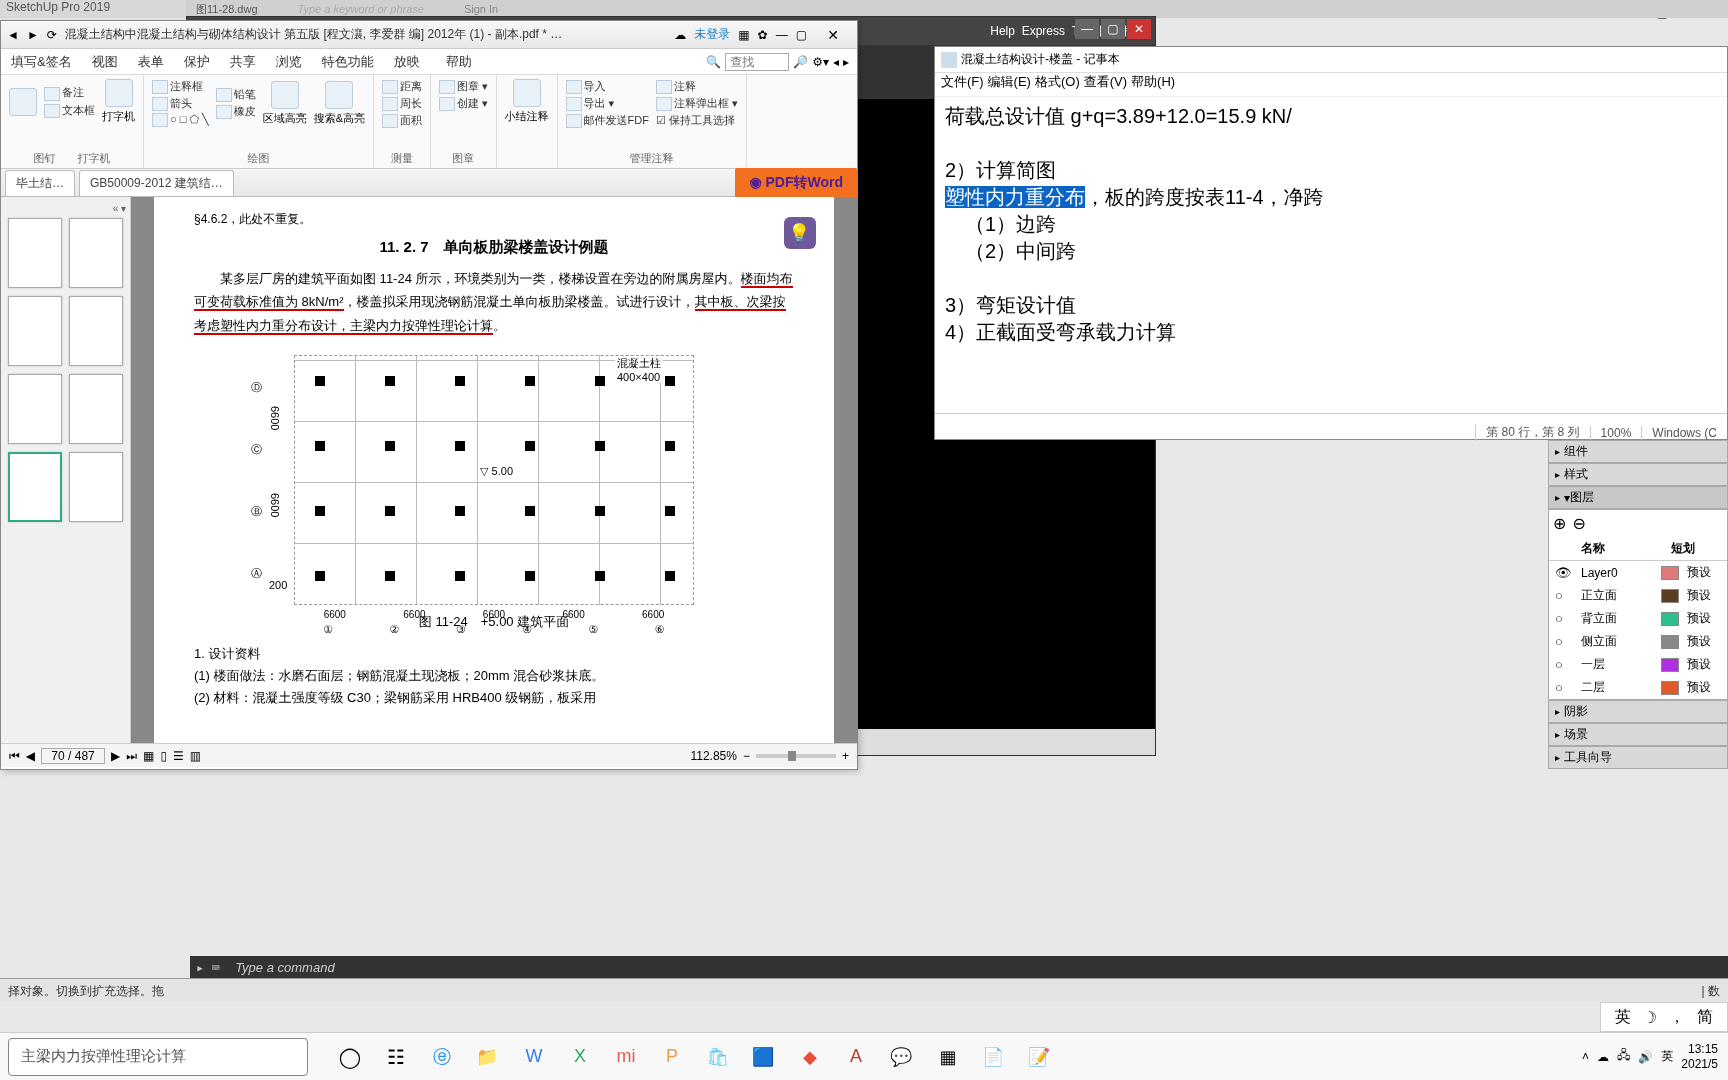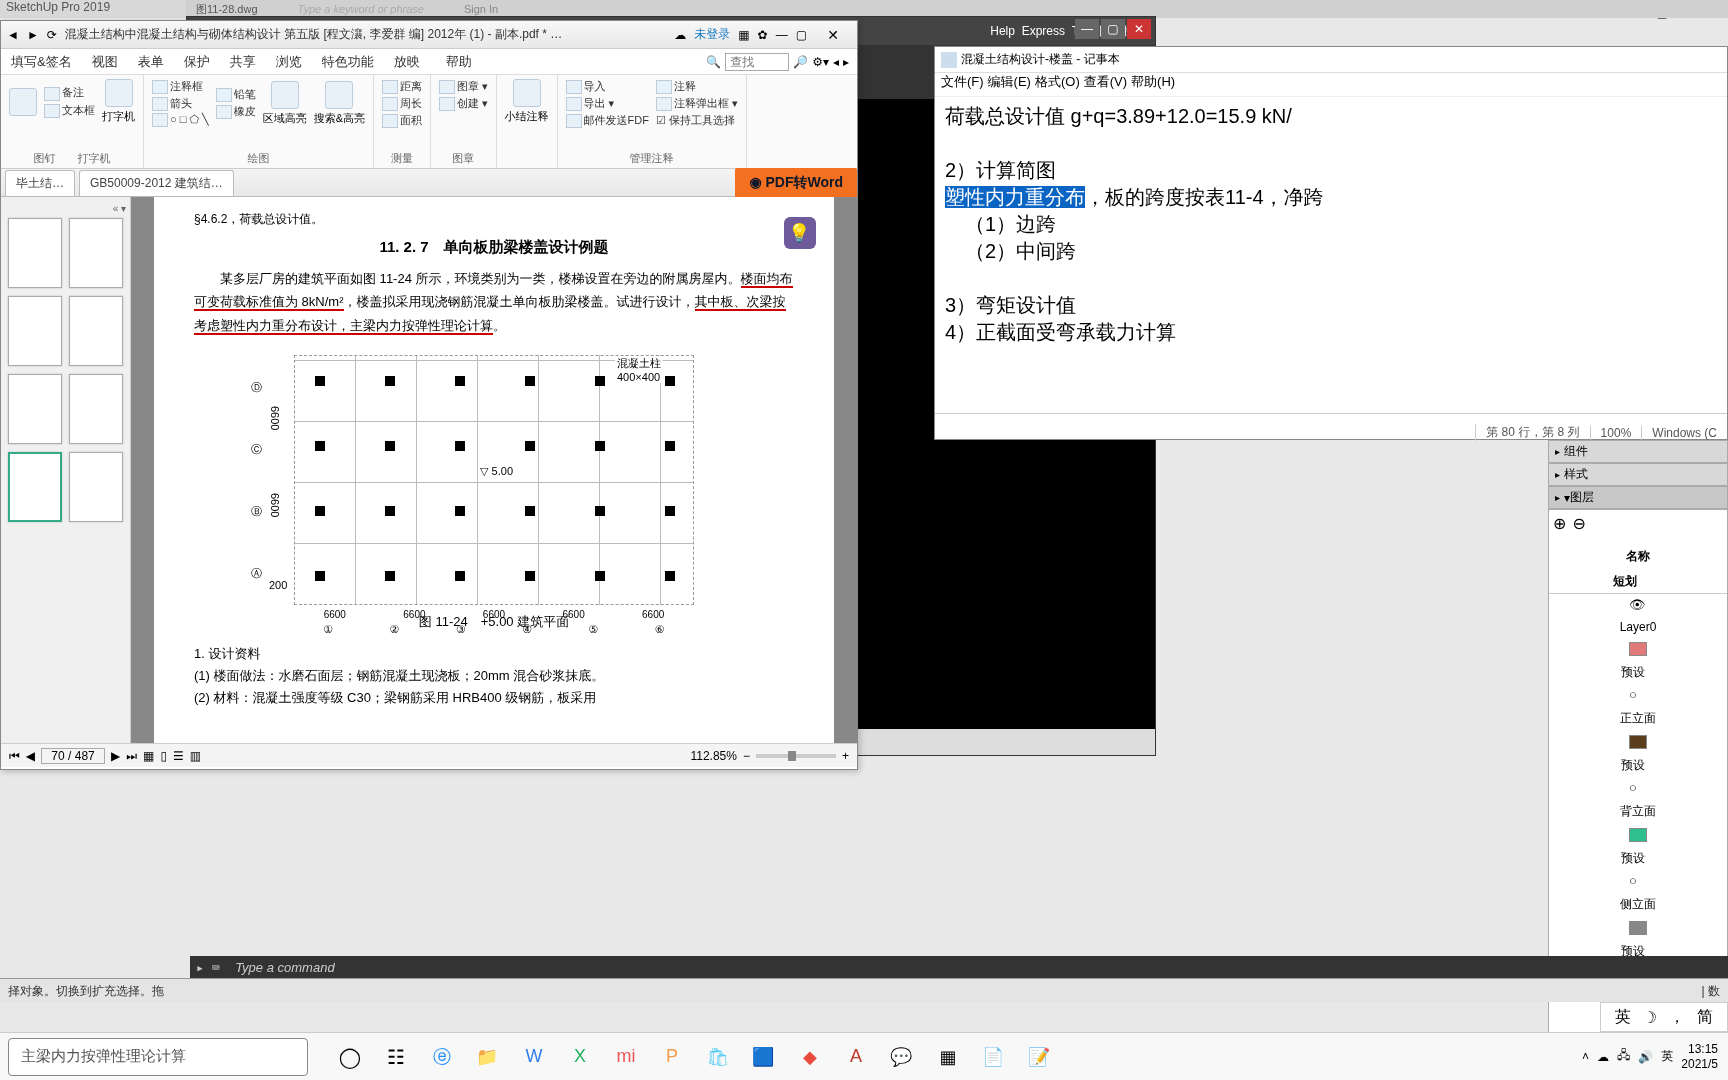--- a/index.html
+++ b/index.html
@@ -17,21 +17,21 @@
 
 .ime-bar { position: absolute; bottom: 48px; right: 0; height: 30px; background: #fff; border: 1px solid #ccc; display: flex; align-items: center; gap: 12px; padding: 0 14px; font-size: 16px; }
 
 
 .sketchup-title { position: absolute; top: 0; left: 0; right: 0; height: 18px; background: #d8d8d8; padding-left: 6px; font-size: 12px; color: #555; }
 .sketchup-panels { position: absolute; right: 0; top: 440px; width: 180px; background: #f0f0f0; }
 .su-panel-head { background: #d8d8d8; border: 1px solid #aaa; padding: 2px 6px; font-size: 12px; display: flex; align-items: center; }
 .su-panel-head::before { content: "▸"; margin-right: 4px; font-size: 10px; }
 .su-layers { background: #fff; border: 1px solid #aaa; }
 .su-layers-head { display: flex; padding: 4px; gap: 6px; }
-.su-layer-row { display: flex; align-items: center; padding: 3px 6px; gap: 8px; font-size: 12px; flex-direction: column; }
+.su-layer-row { display: flex; align-items: center; padding: 3px 6px; gap: 8px; font-size: 12px; }
 .su-eye { width: 18px; font-size: 13px; }
 .su-swatch { width: 18px; height: 14px; border: 1px solid #888; }
 .su-status { position: absolute; left: 0; bottom: 78px; right: 0; height: 24px; background: #e4e4e4; border-top: 1px solid #999; padding: 4px 8px; font-size: 12px; color: #333; display: flex; }
 .su-cmd-row { position: absolute; bottom: 102px; left: 190px; right: 0; height: 22px; background: #333; color: #ccc; display: flex; align-items: center; padding: 0 6px; font-family: monospace; font-size: 13px; }
 .su-model-row { position: absolute; bottom: 78px; left: 190px; right: 180px; height: 24px; background: #4a4a4a; color: #ddd; display: flex; align-items: center; font-size: 11px; }
 .su-model-btn { background: #666; padding: 3px 8px; margin-right: 4px; }
 
 
 .autocad { position: absolute; top: 16px; left: 186px; width: 970px; height: 740px; background: #000; border: 1px solid #333; }
 .ac-title { height: 28px; background: #444; color: #ccc; display: flex; align-items: center; padding: 0 8px; font-size: 12px; }
@@ -58,21 +58,21 @@
 .pdf-ribbon { height: 94px; background: #fafafa; border-bottom: 1px solid #ccc; display: flex; }
 .rib-group { border-right: 1px solid #ddd; padding: 4px 8px 2px 8px; display: flex; flex-direction: column; align-items: center; justify-content: space-between; }
 .rib-items { display: flex; gap: 7px; align-items: center; }
 .rib-col { display: flex; flex-direction: column; gap: 2px; font-size: 11px; color: #333; }
 .rib-big { display: flex; flex-direction: column; align-items: center; font-size: 11px; gap: 2px; }
 .rib-icon { width: 28px; height: 28px; background: #e8f0f8; border: 1px solid #bcd; border-radius: 3px; }
 .rib-icon-sm { width: 16px; height: 14px; background: #e8f0f8; border: 1px solid #bcd; display: inline-block; vertical-align: middle; margin-right: 2px; }
 .rib-label { font-size: 11px; color: #666; margin-top: 2px; }
 .pdf-tabs { height: 28px; background: linear-gradient(#f4f4f4,#e8e8e8); display: flex; align-items: flex-end; border-bottom: 1px solid #bbb; position: relative; }
 .pdf-tab { padding: 4px 10px; border: 1px solid #bbb; border-bottom: none; background: #fff; margin-left: 4px; border-radius: 3px 3px 0 0; font-size: 12px; color: #444; }
-.pdf-word-btn { position: absolute; right: 0; top: -1px; background: #f37021; color: #0f172a; padding: 6px 14px; font-size: 14px; font-weight: bold; border-radius: 2px; }
+.pdf-word-btn { position: absolute; right: 0; top: -1px; background: #f37021; color: #4c1d95; padding: 6px 14px; font-size: 14px; font-weight: bold; border-radius: 2px; }
 .pdf-body { display: flex; height: 546px; }
 .pdf-thumbs { width: 130px; background: #f0f0f0; border-right: 1px solid #ccc; overflow: hidden; padding: 6px 4px; }
 .thumb { width: 54px; height: 70px; background: #fff; border: 1px solid #aaa; margin: 4px auto; box-shadow: 0 0 2px rgba(0,0,0,.2); }
 .thumb.sel { border: 2px solid #3a8; }
 .pdf-page-area { flex: 1; background: #888; overflow: hidden; position: relative; display: flex; justify-content: center; }
 .pdf-page { width: 680px; background: #fff; padding: 14px 40px 10px 40px; position: relative; color: #000; }
 .pdf-page .sec { font-size: 12px; margin-bottom: 8px; }
 .pdf-page .head { font-size: 15px; font-weight: bold; text-align: center; margin: 10px 0; }
 .pdf-page .para { font-size: 13px; line-height: 1.8; text-indent: 2em; }
 .underline-red { border-bottom: 2px solid #c00; }
@@ -281,21 +281,21 @@
         <div class="thumb"></div>
         <div class="thumb"></div>
         <div class="thumb"></div>
         <div class="thumb sel"></div>
         <div class="thumb"></div>
       </div>
     </div>
     <div class="pdf-page-area">
       <div class="pdf-page">
         <div class="bulb">💡</div>
-        <div class="sec">§4.6.2，荷载总设计值。</div>
+        <div class="sec">§4.6.2，此处不重复。</div>
         <div class="head">11. 2. 7　单向板肋梁楼盖设计例题</div>
         <div class="para">
           某多层厂房的建筑平面如图 11-24 所示，环境类别为一类，楼梯设置在旁边的附属房屋内。<span class="underline-red">楼面均布可变荷载标准值为 8kN/m²</span>，楼盖拟采用现浇钢筋混凝土单向板肋梁楼盖。试进行设计，<span class="underline-red">其中板、次梁按考虑塑性内力重分布设计，主梁内力按弹性理论计算</span>。
         </div>
         <div class="floorplan">
           <div class="fp-label" style="right:30px;top:0;white-space:pre">混凝土柱
 400×400</div>
           <div class="fp-label" style="left:46%;top:44%">▽ <span>5.00</span></div>
           <div class="fp-label" style="left:-28px;top:20%;writing-mode:vertical-rl">6600</div>
           <div class="fp-label" style="left:-28px;top:55%;writing-mode:vertical-rl">6600</div>

